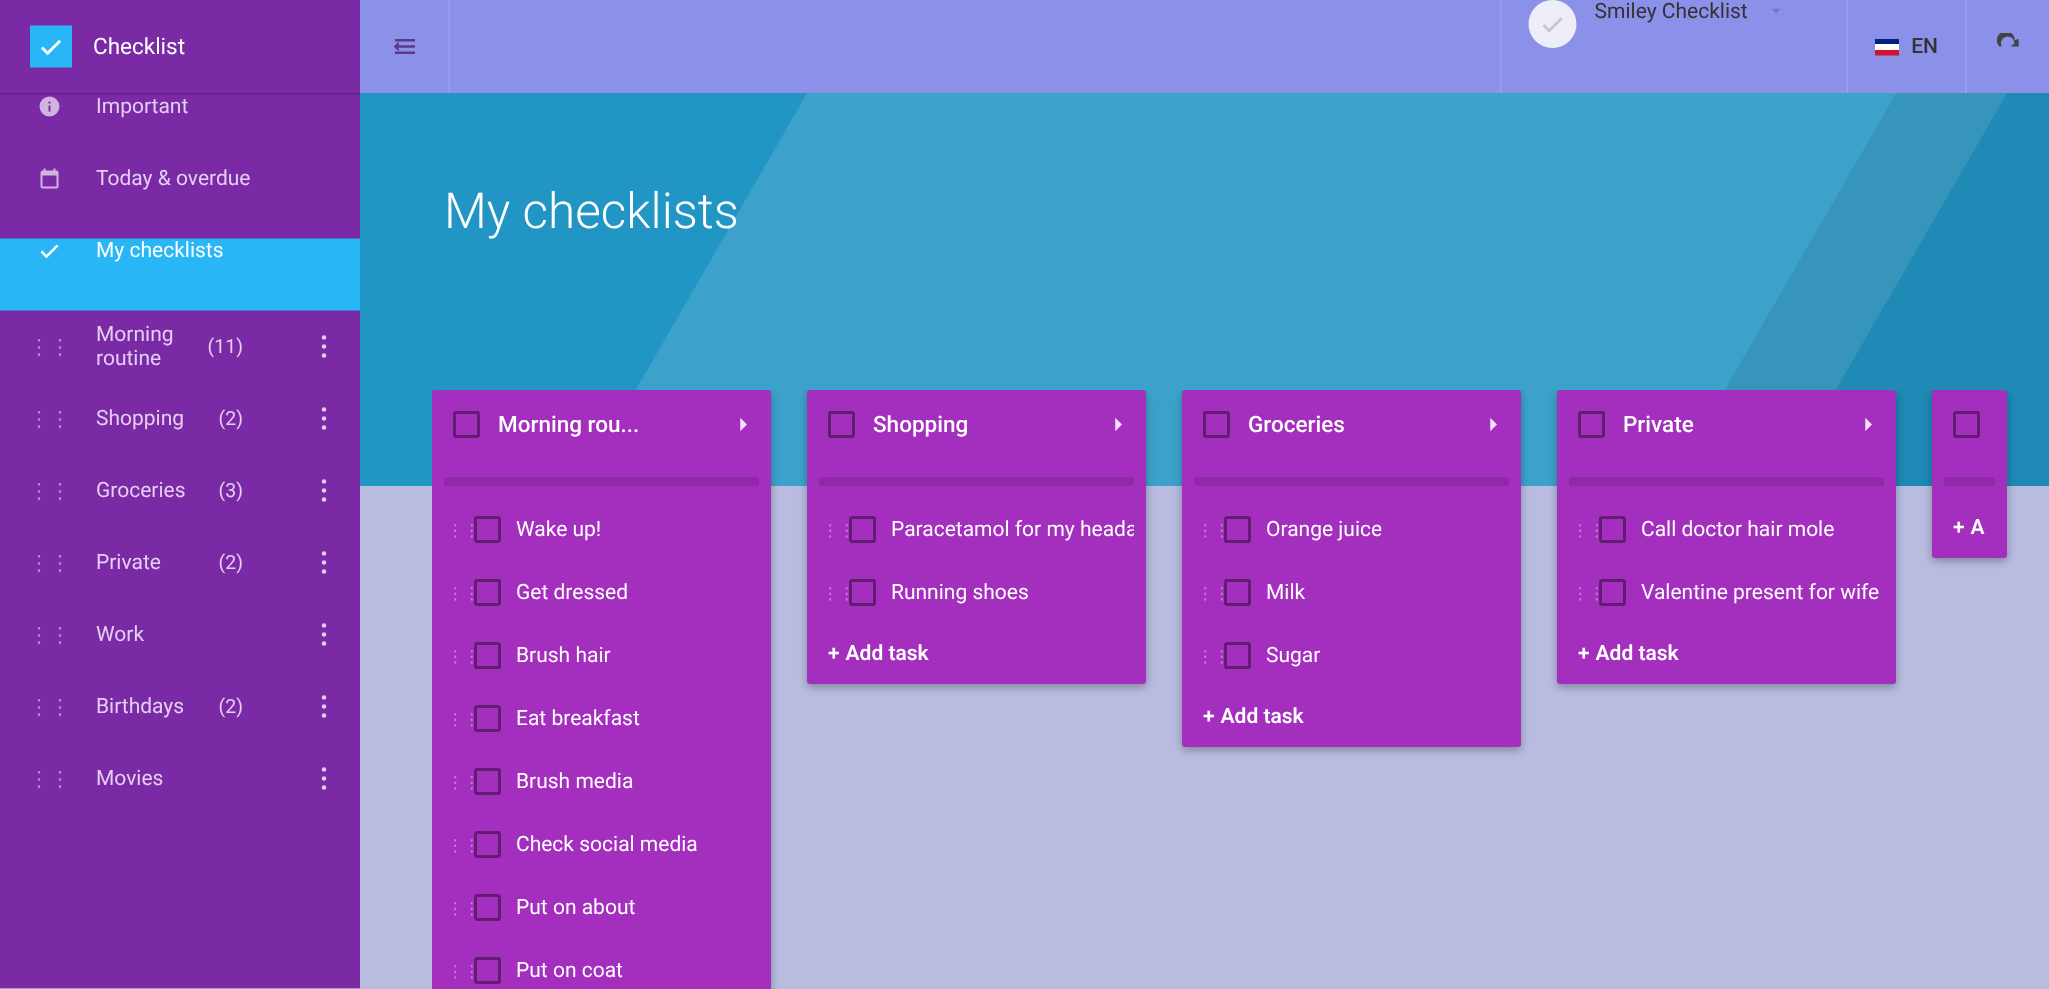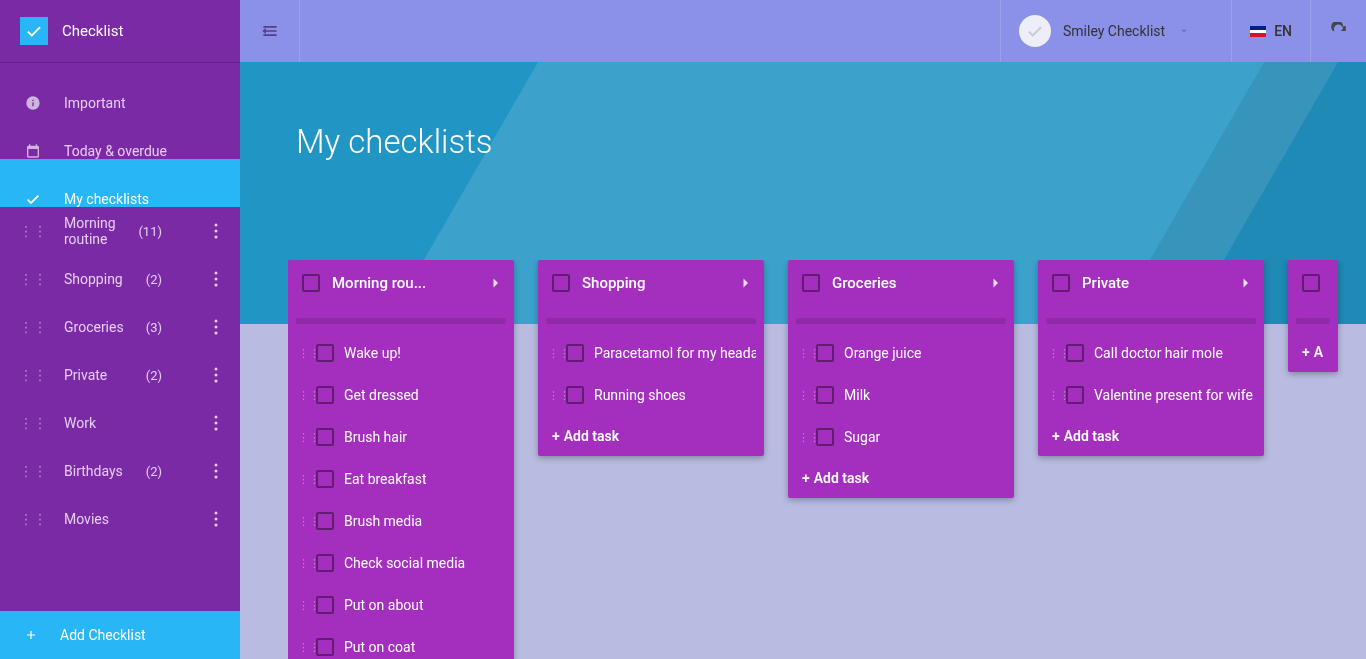--- a/index.html
+++ b/index.html
@@ -7,40 +7,40 @@
 .app { display: flex; width: 1366px; height: 659px; }
 
 
 .sidebar { width: 240px; background: #7b2aa6; color: #fff; display: flex; flex-direction: column; }
 .brand { height: 62px; display: flex; align-items: center; padding: 0 20px; gap: 14px; }
 .brand-icon { width: 28px; height: 28px; background: #29b6f6; display: flex; align-items: center; justify-content: center; }
 .brand-icon svg { width: 18px; height: 18px; }
 .brand-title { font-size: 15px; font-weight: 400; }
 
 .nav-top { border-top: 1px solid rgba(0,0,0,0.2); display: flex; flex-direction: column; }
-.nav-item { height: 48px; display: flex; align-items: flex-end; padding: 0 24px; gap: 22px; font-size: 14px; cursor: pointer; color: #e4cef2; }
+.nav-item { height: 48px; display: flex; align-items: flex-start; padding: 0 24px; gap: 22px; font-size: 14px; cursor: pointer; color: #e4cef2; }
 .nav-item.active { background: #29b6f6; color: #fff; }
 .nav-icon { width: 18px; display: flex; justify-content: center; align-items: center; color: #d0b4e0; }
 .nav-item.active .nav-icon { color: #fff; }
 
 .checklist-list { display: flex; flex-direction: column; flex: 1; overflow-y: auto; }
 .cl-item { height: 48px; display: flex; align-items: center; padding: 0 12px 0 24px; gap: 22px; font-size: 14px; cursor: pointer; color: #e4cef2; }
 .cl-drag { color: #b789d2; font-size: 14px; width: 18px; display:flex; justify-content:center; }
 .cl-label { flex: 1; }
 .cl-count { font-size: 13px; color: #e4cef2; margin-right: 20px; }
 .cl-more { width: 24px; display: flex; justify-content: center; align-items: center; color: #e4cef2; }
 
 .add-checklist { height: 48px; background: #29b6f6; display: flex; align-items: center; padding: 0 24px; gap: 22px; font-size: 14px; cursor: pointer; color: #fff; }
 
 
 .main { flex: 1; display: flex; flex-direction: column; position: relative; overflow: hidden; }
 .topbar { height: 62px; background: #8b90e8; display: flex; align-items: center; z-index: 10; }
 .collapse-btn { width: 60px; height: 62px; display: flex; align-items: center; justify-content: center; cursor: pointer; color: #5c3a8a; border-right: 1px solid rgba(255,255,255,0.15); }
 .topbar-spacer { flex: 1; }
-.user-chip { display: flex; align-items: center; gap: 12px; padding: 0 18px; height: 62px; border-left: 1px solid rgba(255,255,255,0.15); cursor: pointer; }
+.user-chip { display: flex; align-items: flex-start; gap: 12px; padding: 0 18px; height: 62px; border-left: 1px solid rgba(255,255,255,0.15); cursor: pointer; }
 .user-avatar { width: 32px; height: 32px; border-radius: 50%; background: #edeef7; display: flex; align-items: center; justify-content: center; }
 .user-name { font-size: 14px; color: #333; }
 .chevdown { color: #6e72c9; }
 .lang-chip { display: flex; align-items: center; gap: 8px; padding: 0 18px; height: 62px; border-left: 1px solid rgba(255,255,255,0.15); cursor: pointer; font-size: 14px; color: #333; font-weight: 500; margin-left: 22px; }
 .flag-icon { width: 16px; height: 11px; background: linear-gradient(to bottom, #00247d 33%, #fff 33%, #fff 66%, #cf142b 66%); position: relative; }
 .refresh-chip { width: 56px; height: 62px; display: flex; align-items: center; justify-content: center; border-left: 1px solid rgba(255,255,255,0.15); cursor: pointer; color: #444; }
 
 .content { flex: 1; position: relative; overflow: hidden; }
 .bg-hero { position: absolute; top: 0; left: 0; right: 0; height: 262px; background: #2196c5; overflow: hidden; }
 .bg-hero::before { content:''; position:absolute; top:-80px; left:200px; width:800px; height:500px; background: rgba(255,255,255,0.12); transform: skewX(-30deg); }
@@ -183,28 +183,20 @@
           <span class="cl-count"></span>
           <span class="cl-more">
             <svg width="4" height="16" viewBox="0 0 4 16">
               <circle fill="currentColor" cx="2" cy="2" r="1.5"></circle>
               <circle fill="currentColor" cx="2" cy="8" r="1.5"></circle>
               <circle fill="currentColor" cx="2" cy="14" r="1.5"></circle>
             </svg>
           </span>
         </div>
       </div>
-    <div class="add-checklist">
-      <span>
-          <svg width="14" height="14" viewBox="0 0 24 24">
-            <path fill="currentColor" d="M19 13h-6v6h-2v-6H5v-2h6V5h2v6h6v2z"></path>
-          </svg>
-        </span>
-      <span>Add Checklist</span>
-    </div>
   </div>
 
   <div class="main">
     <div class="topbar">
       <div class="collapse-btn">
         <svg width="20" height="20" viewBox="0 0 24 24">
             <path fill="currentColor" d="M4 18h16v-2H4v2zm0-5h16v-2H4v2zM4 6v2h16V6H4z"></path>
             <path fill="currentColor" d="M3 12l4-4v8z"></path>
           </svg>
       </div>

